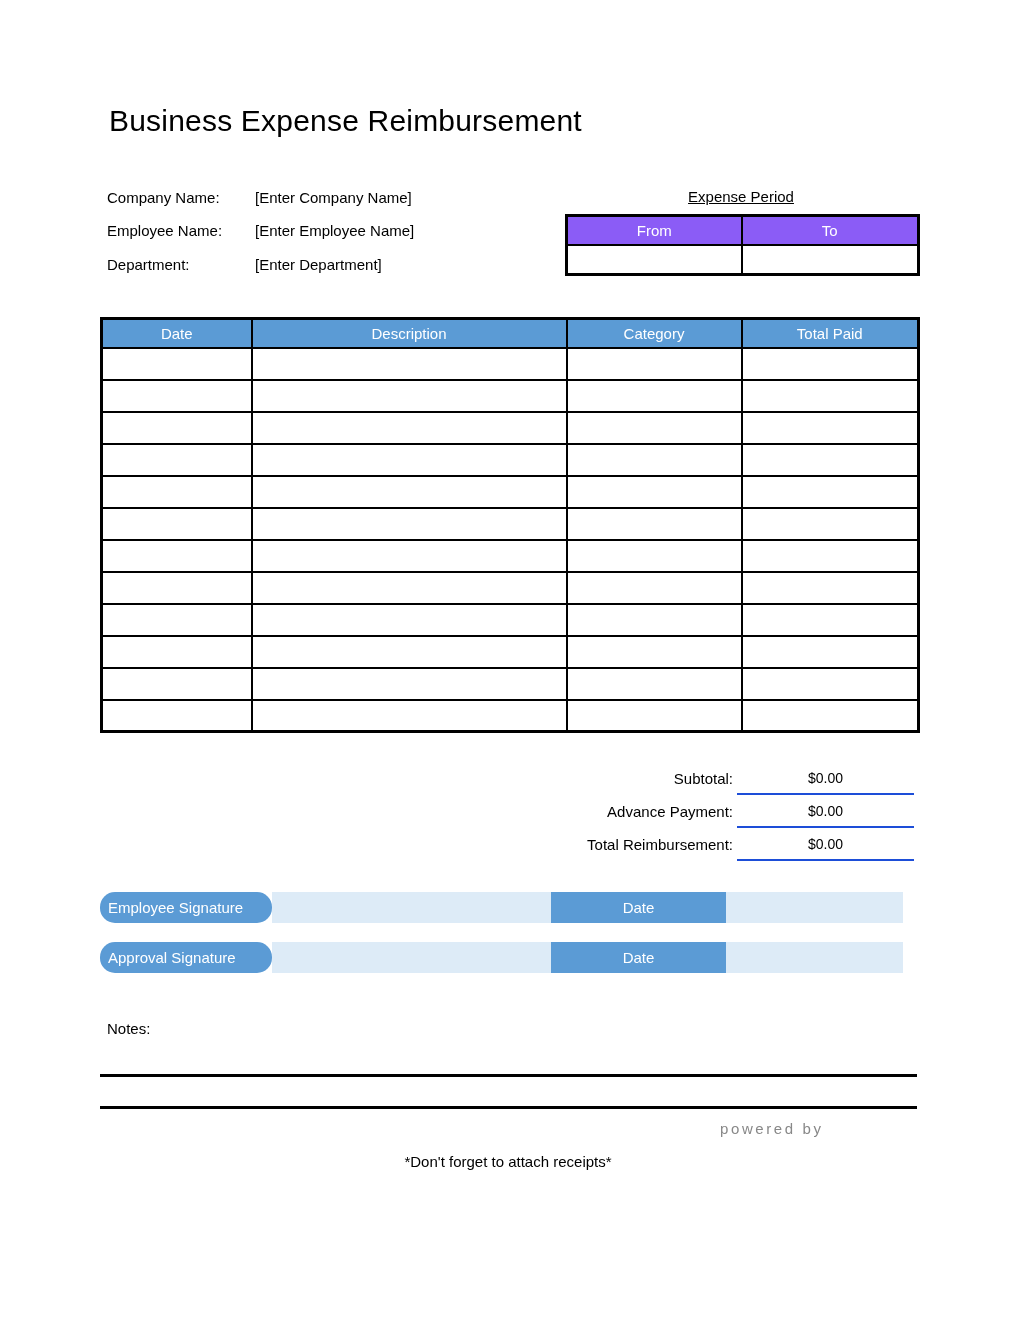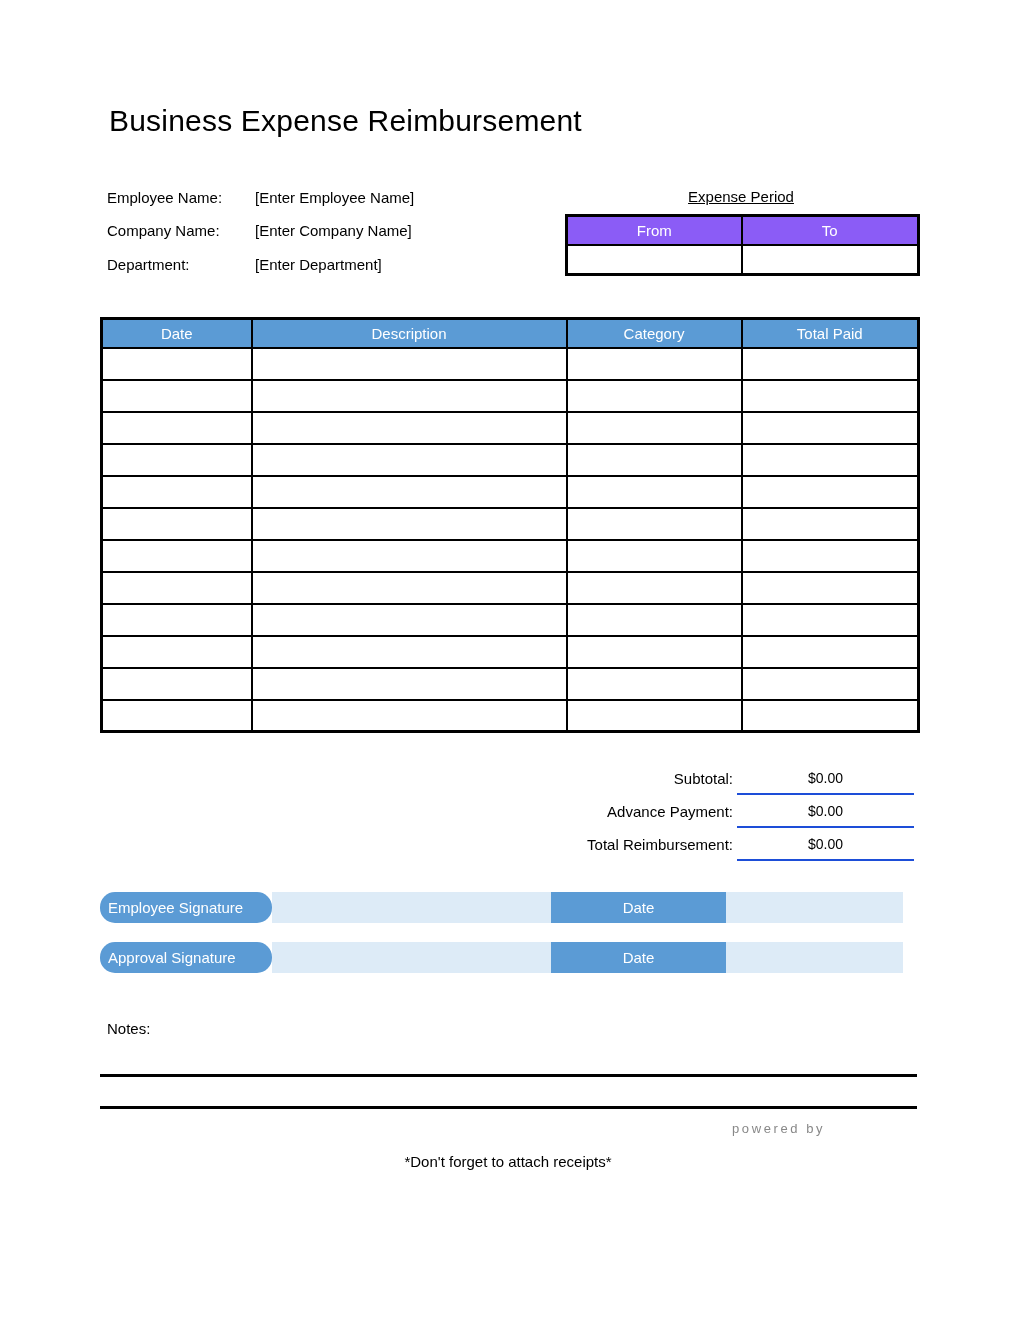--- a/index.html
+++ b/index.html
@@ -206,51 +206,50 @@
     text-align: center;
     font-size: 15px;
   }
   .logo {
     position: absolute;
     left: 712px;
     top: 1122px;
     width: 170px;
   }
   .powered-by {
-    font-size: 13px;
+    font-size: 15px;
     color: #888888;
     letter-spacing: 2.6px;
     padding-left: 8px;
     line-height: 14px;
-    margin-left: 12px;
   }
   .brand {
     font-size: 28px;
     line-height: 32px;
     margin-top: 2px;
     letter-spacing: 0.2px;
   }
   .brand-general { color: #3B3B3B; }
   .brand-blue { color: #2B9BE4; }
 </style>
 </head>
 <body>
 
 <div id="page">
 
   <div class="doc-title">Business Expense Reimbursement</div>
 
   <div class="info-block">
     <div class="info-row">
+      <span class="info-label">Company Name:</span>
+      <span class="info-value">[Enter Company Name]</span>
+    </div>
+    <div class="info-row">
       <span class="info-label">Employee Name:</span>
       <span class="info-value">[Enter Employee Name]</span>
-    </div>
-    <div class="info-row">
-      <span class="info-label">Company Name:</span>
-      <span class="info-value">[Enter Company Name]</span>
     </div>
     <div class="info-row">
       <span class="info-label">Department:</span>
       <span class="info-value">[Enter Department]</span>
     </div>
   </div>
 
   <div class="expense-period">
     <div class="ep-title">Expense Period</div>
     <table class="ep-table">

